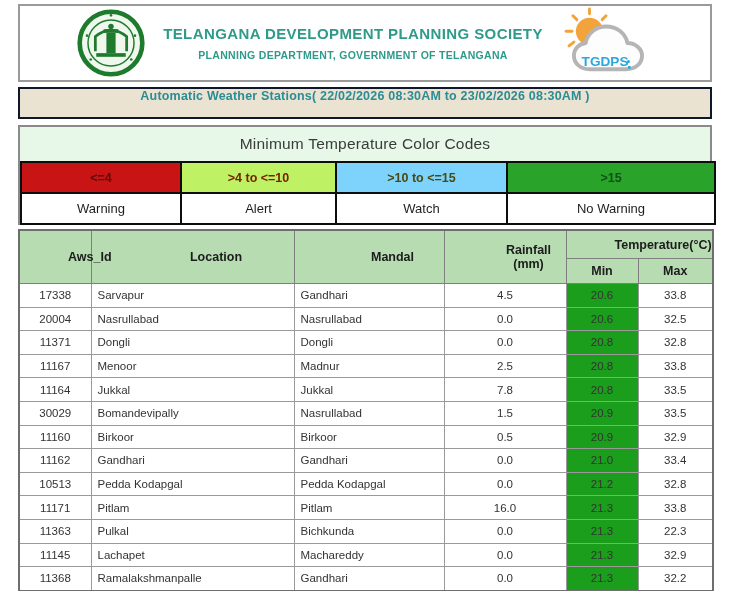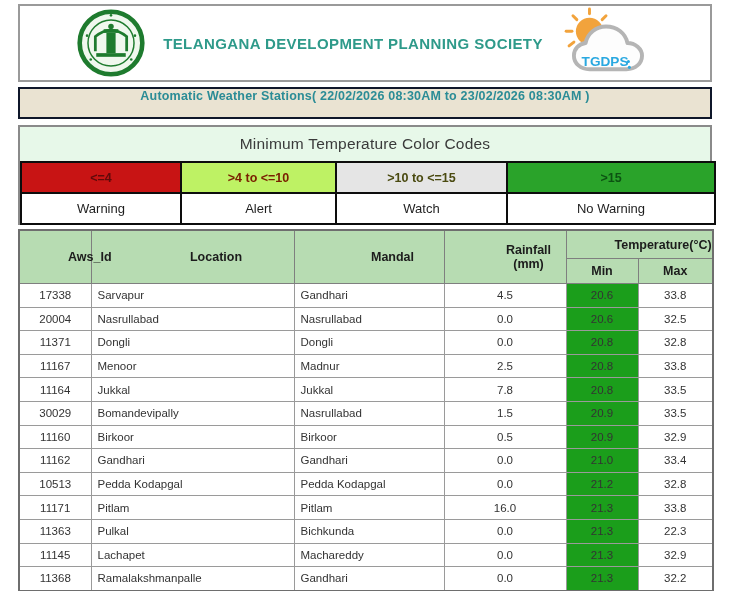--- a/index.html
+++ b/index.html
@@ -128,20 +128,21 @@
       <circle cx="38" cy="20" r="3" fill="#1e7b2e"></circle>
       <rect x="22" y="49" width="32" height="4" fill="#1e7b2e"></rect>
       <circle cx="38" cy="8" r="1.4" fill="#1e7b2e"></circle>
       <circle cx="12" cy="30" r="1.4" fill="#1e7b2e"></circle>
       <circle cx="64" cy="30" r="1.4" fill="#1e7b2e"></circle>
       <circle cx="16" cy="56" r="1.4" fill="#1e7b2e"></circle>
       <circle cx="60" cy="56" r="1.4" fill="#1e7b2e"></circle>
     </svg>
     <div class="header-text">
       <div class="header-title">TELANGANA DEVELOPMENT PLANNING SOCIETY</div>
+      <div class="header-subtitle">PLANNING DEPARTMENT, GOVERNMENT OF TELANGANA</div>
     </div>
     <svg width="96" height="72" viewBox="0 0 96 74">
       <g stroke="#f2a33c" stroke-width="3" stroke-linecap="round">
         <line x1="30" y1="2" x2="30" y2="7"></line>
         <line x1="13" y1="9" x2="17" y2="13"></line>
         <line x1="47" y1="9" x2="43" y2="13"></line>
         <line x1="6" y1="25" x2="12" y2="25"></line>
         <line x1="9" y1="40" x2="14" y2="36"></line>
       </g>
       <circle cx="30" cy="25" r="14" fill="#f2a33c"></circle>
@@ -162,21 +163,21 @@
       <colgroup>
         <col style="width:160px">
           <col style="width:155px">
           <col style="width:171px">
           <col style="width:208px">
       </colgroup>
       <tbody>
           <tr class="bands">
         <td style="background-color: rgb(200, 20, 20);">&lt;=4</td>
         <td style="background-color: #bef264;">&gt;4 to &lt;=10</td>
-        <td style="background-color: #e5e5e5;">&gt;10 to &lt;=15</td>
+        <td style="background-color: #7dd3fc;">&gt;10 to &lt;=15</td>
         <td style="background-color: rgb(42, 163, 42);">&gt;15</td>
       </tr>
       <tr class="labels">
         <td>Warning</td>
         <td>Alert</td>
         <td>Watch</td>
         <td>No Warning</td>
       </tr>
     </tbody>
       </table>

